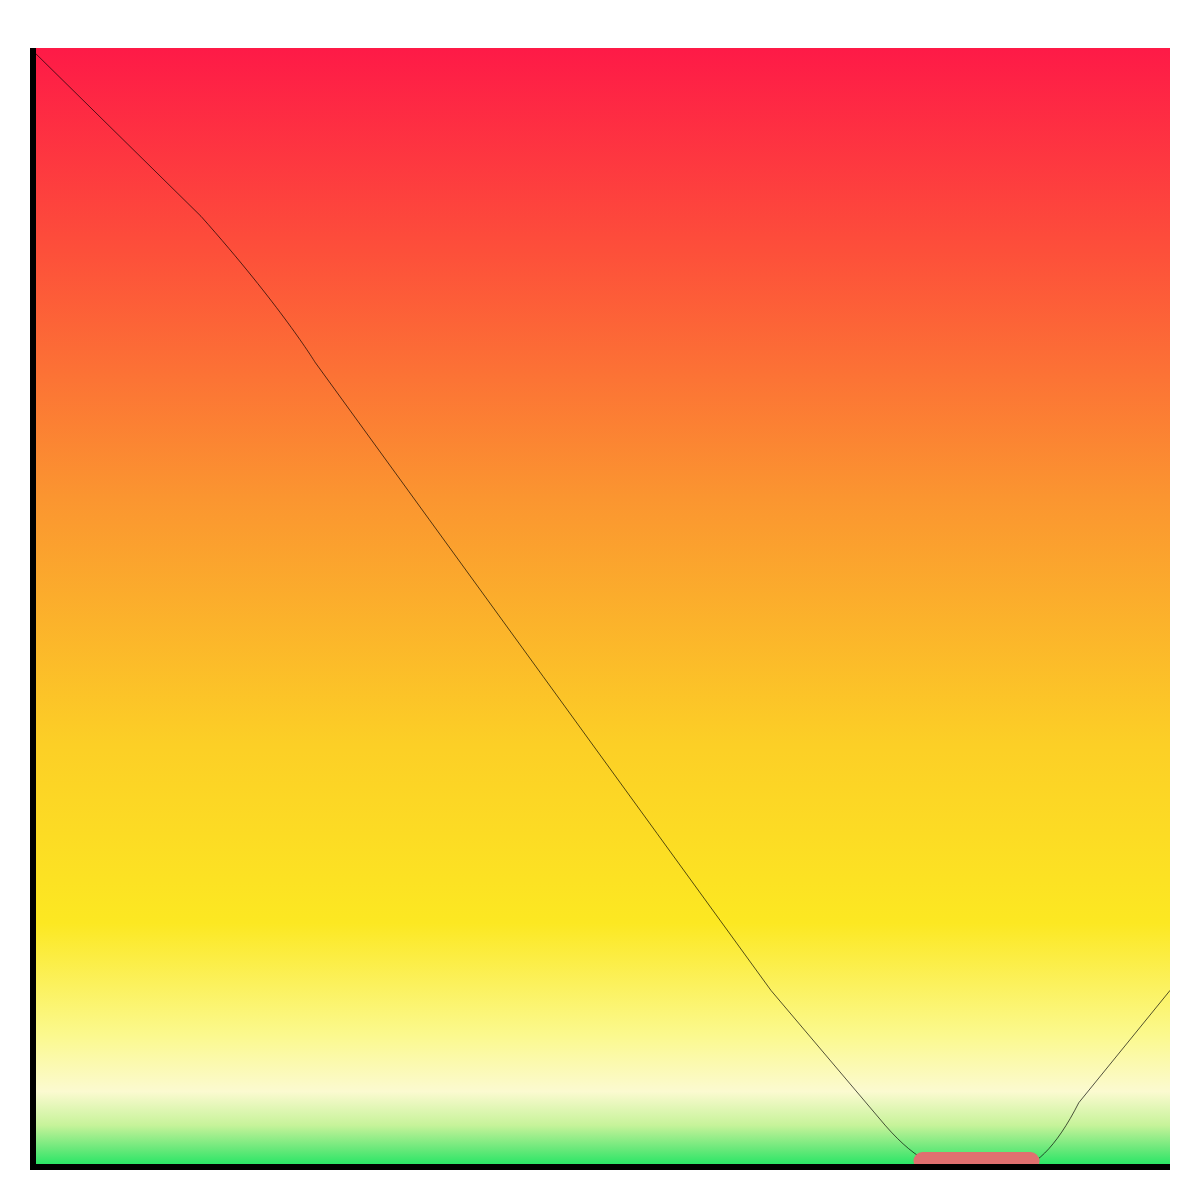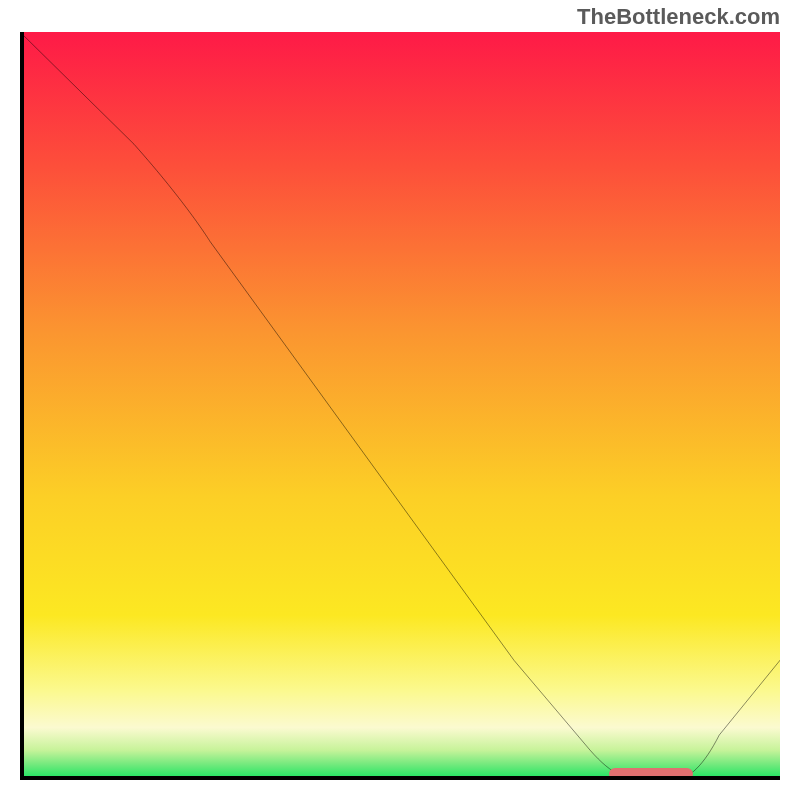--- a/index.html
+++ b/index.html
@@ -60,21 +60,20 @@
     background: #e07070;
     border-radius: 6px;
     height: 12px;
   }
 </style>
 </head>
 <body>
 
 <div class="frame">
 
-  <div class="watermark">TheBottleneck.com</div>
 
   <div class="plot-area">
 
     <svg class="gradient-bg" viewBox="0 0 760 748" preserveAspectRatio="none">
       <defs>
         <linearGradient id="heat" x1="0" y1="0" x2="0" y2="1">
           <stop offset="0%" stop-color="#fe1a47"></stop>
           <stop offset="18%" stop-color="#fd4f3a"></stop>
           <stop offset="40%" stop-color="#fb9530"></stop>
           <stop offset="62%" stop-color="#fccf26"></stop>

